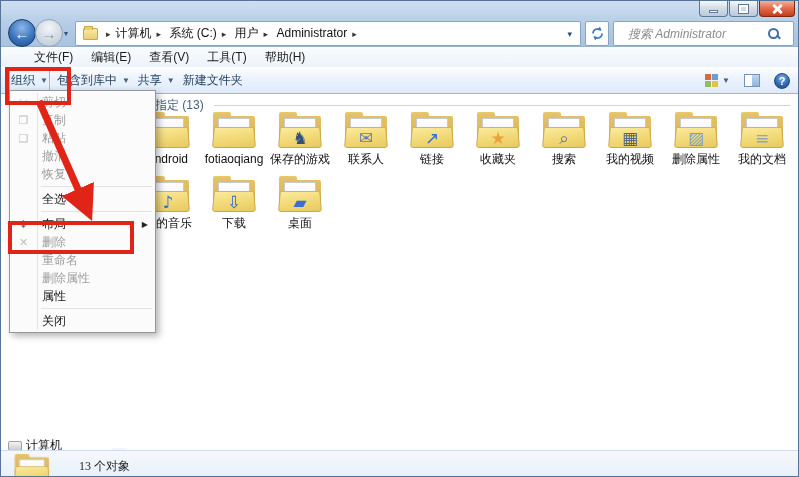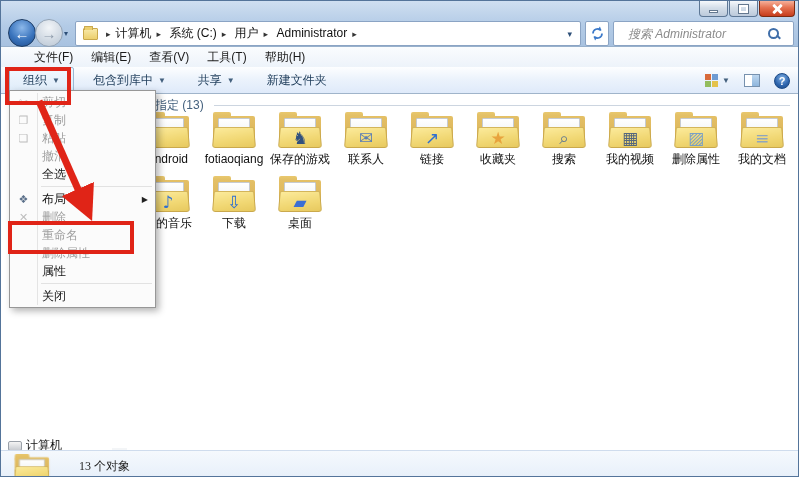--- a/index.html
+++ b/index.html
@@ -46,21 +46,21 @@
   .mag::before{content:'';position:absolute;left:1px;top:1px;width:7px;height:7px;border:2px solid #3f6ea9;border-radius:50%;}
   .mag::after{content:'';position:absolute;left:9px;top:9px;width:5px;height:2px;background:#3f6ea9;transform:rotate(45deg);}
 
   
   .menubar{position:absolute;left:0;top:46px;right:0;height:20px;background:linear-gradient(#fafcfe,#edf3fa);
     display:flex;align-items:center;padding-left:24px;font-size:12px;color:#1b1b1b;}
   .menubar span{padding:2px 9px;cursor:default;}
   .toolbar{position:absolute;left:0;top:66px;right:0;height:27px;border-bottom:1px solid #a0b4ca;
     background:linear-gradient(#fdfeff,#ecf3fc 45%,#dfeafa);display:flex;align-items:center;padding-left:8px;
     font-size:12px;color:#1e3c5a;}
-  .tb-btn{display:flex;align-items:center;gap:5px;padding:4px 13px;border-radius:2px;cursor:default;}
+  .tb-btn{display:flex;align-items:center;gap:5px;padding:4px 1px;border-radius:2px;cursor:default;}
   .tb-btn.active{border:1px solid #9ab8d4;background:linear-gradient(#f2f8fe,#ddebf9);}
   .tb-dd{display:none;font-size:8px;color:#43607d;}
   .has-dd .tb-dd{display:inline;}
   .tb-right{position:absolute;right:8px;top:0;height:27px;display:flex;align-items:center;gap:14px;}
   .views-icon{display:flex;align-items:center;gap:3px;}
   .views-grid{width:14px;height:14px;display:grid;grid-template-columns:6px 6px;grid-template-rows:6px 6px;gap:1px;}
   .views-grid i{display:block;}
   .views-grid i:nth-child(1){background:#d86a3a;}.views-grid i:nth-child(2){background:#6f9bd2;}
   .views-grid i:nth-child(3){background:#93bd5e;}.views-grid i:nth-child(4){background:#e4c24a;}
   .views-arrow{font-size:8px;color:#43607d;}
@@ -429,20 +429,27 @@
       </div>
 
       <div class="mi-wrap">
         <div class="mi-row disabled">
           <span class="mi-icon"></span>
           <span>撤消</span>
 
         </div>
       </div>
 
+      <div class="mi-wrap has-sep">
+        <div class="mi-row disabled">
+          <span class="mi-icon"></span>
+          <span>恢复</span>
+
+        </div>
+      </div>
 
       <div class="mi-wrap has-sep">
         <div class="mi-row">
           <span class="mi-icon"></span>
           <span>全选</span>
 
         </div>
       </div>
 
       <div class="mi-wrap">

